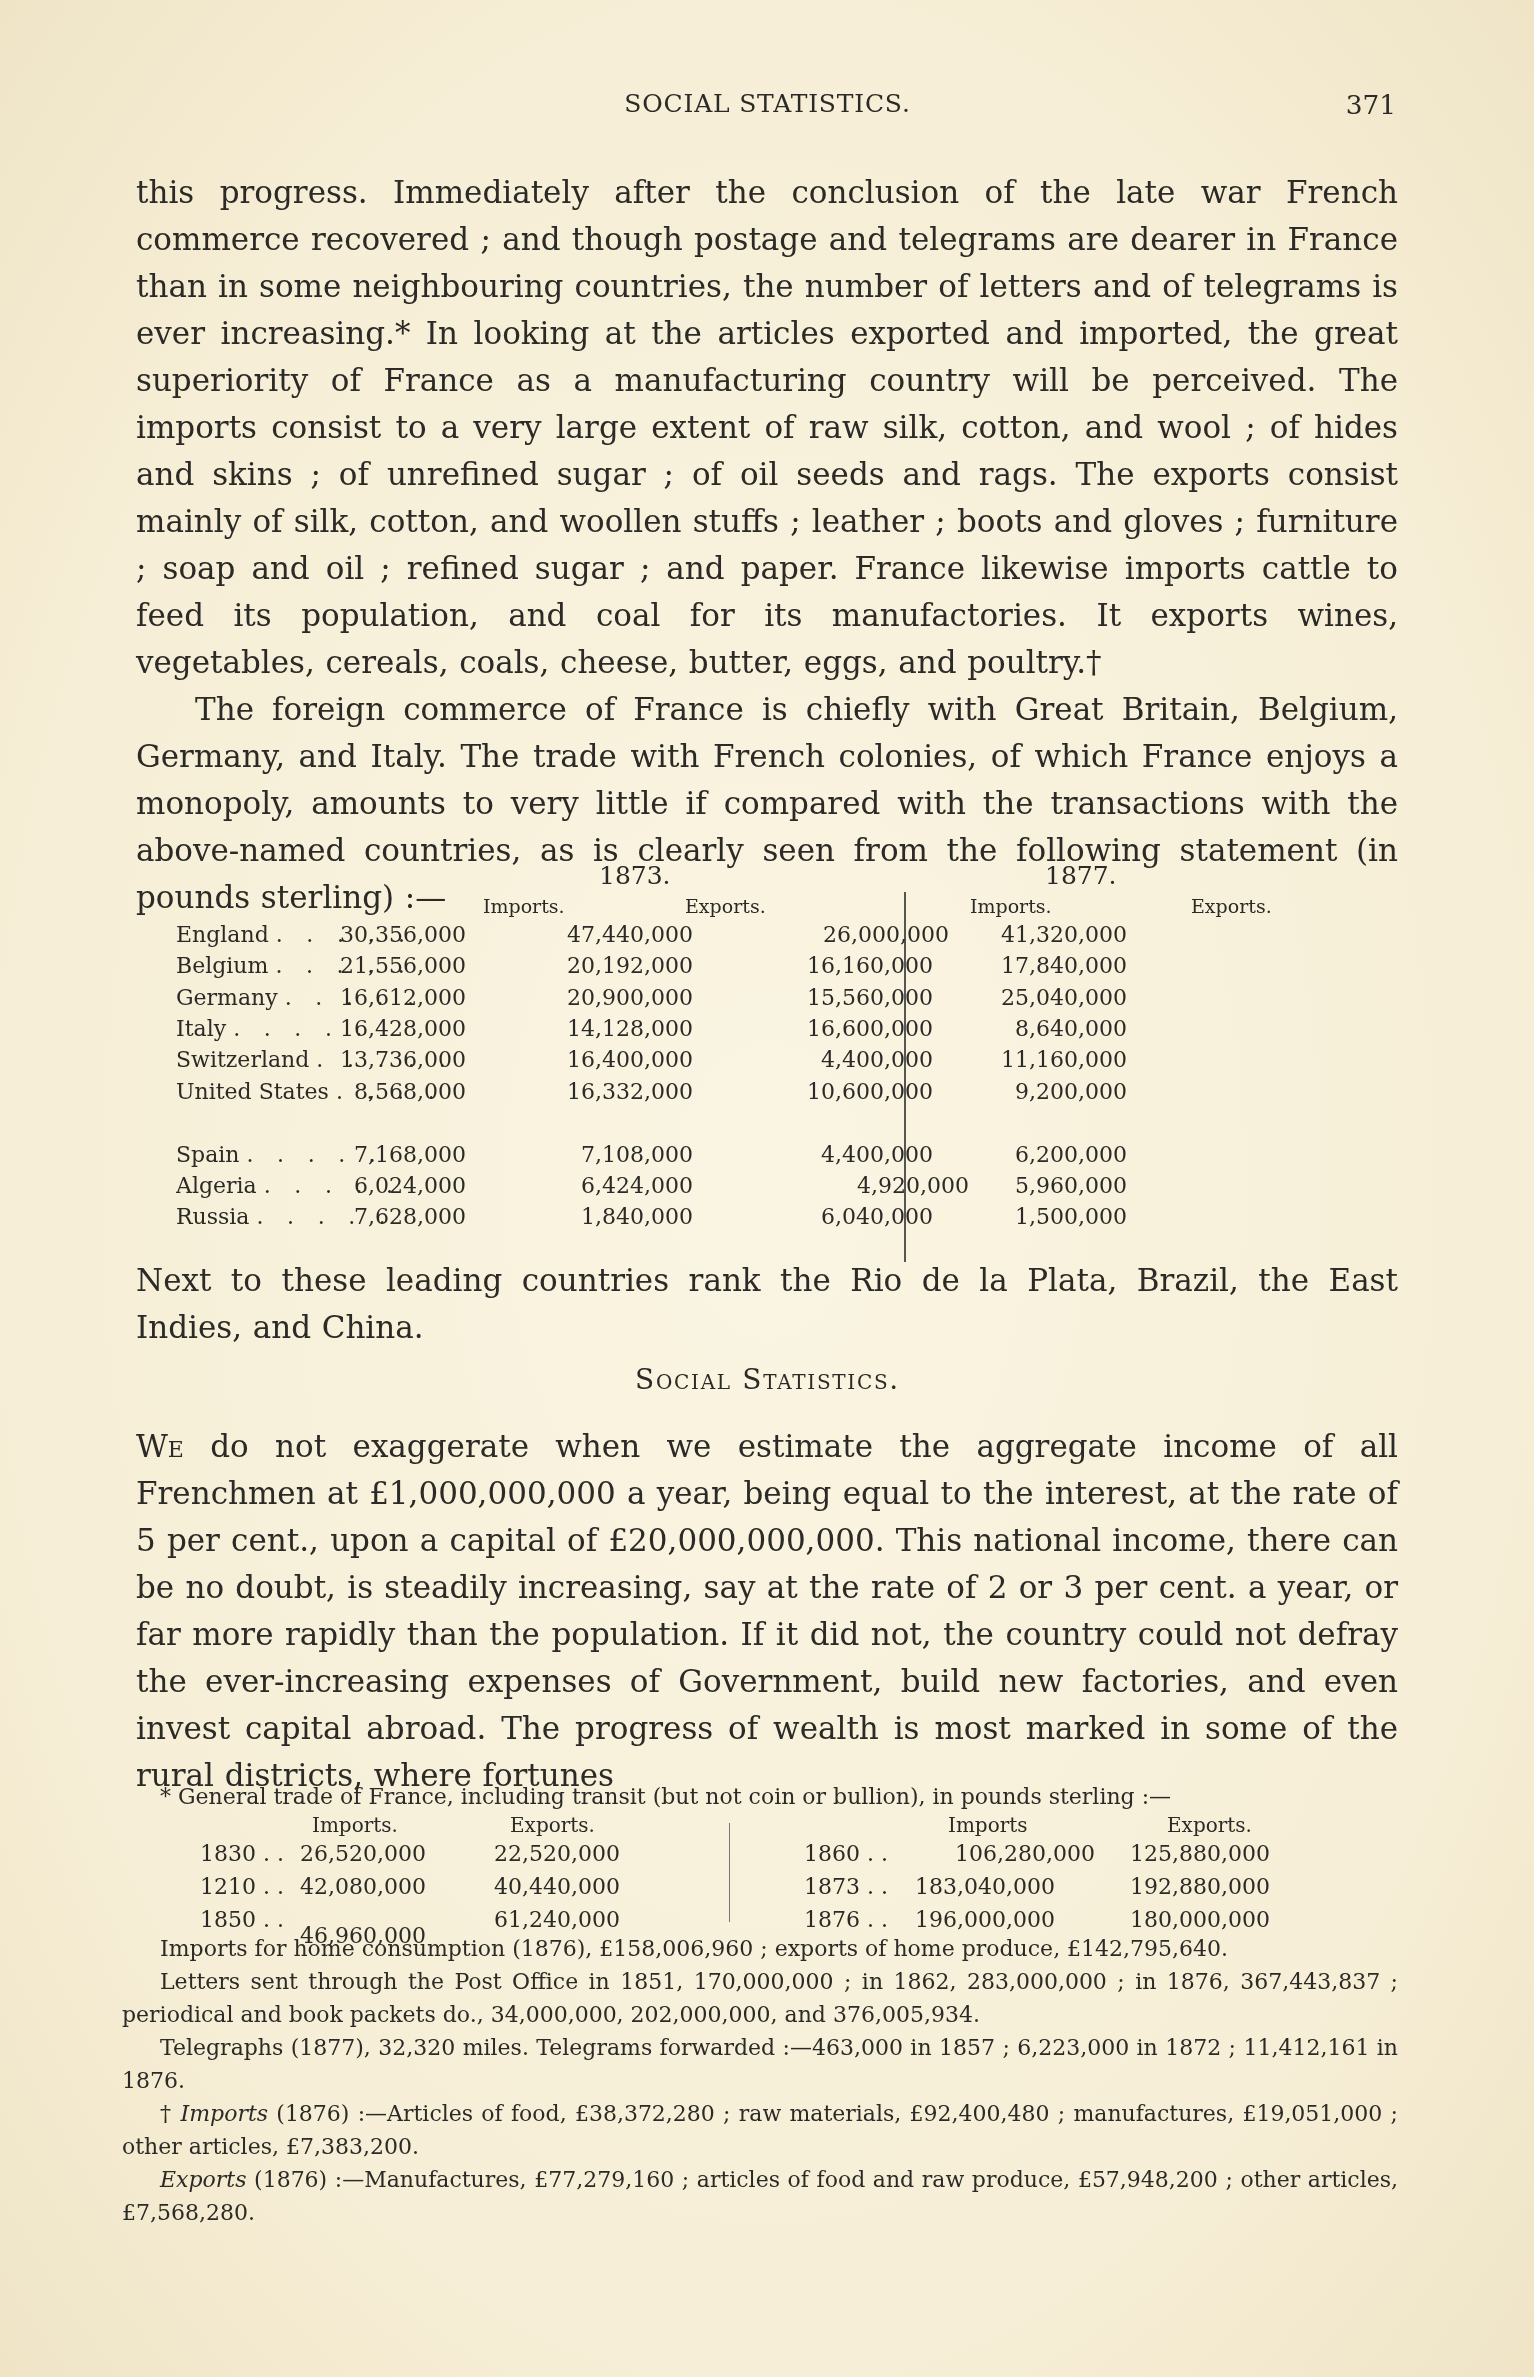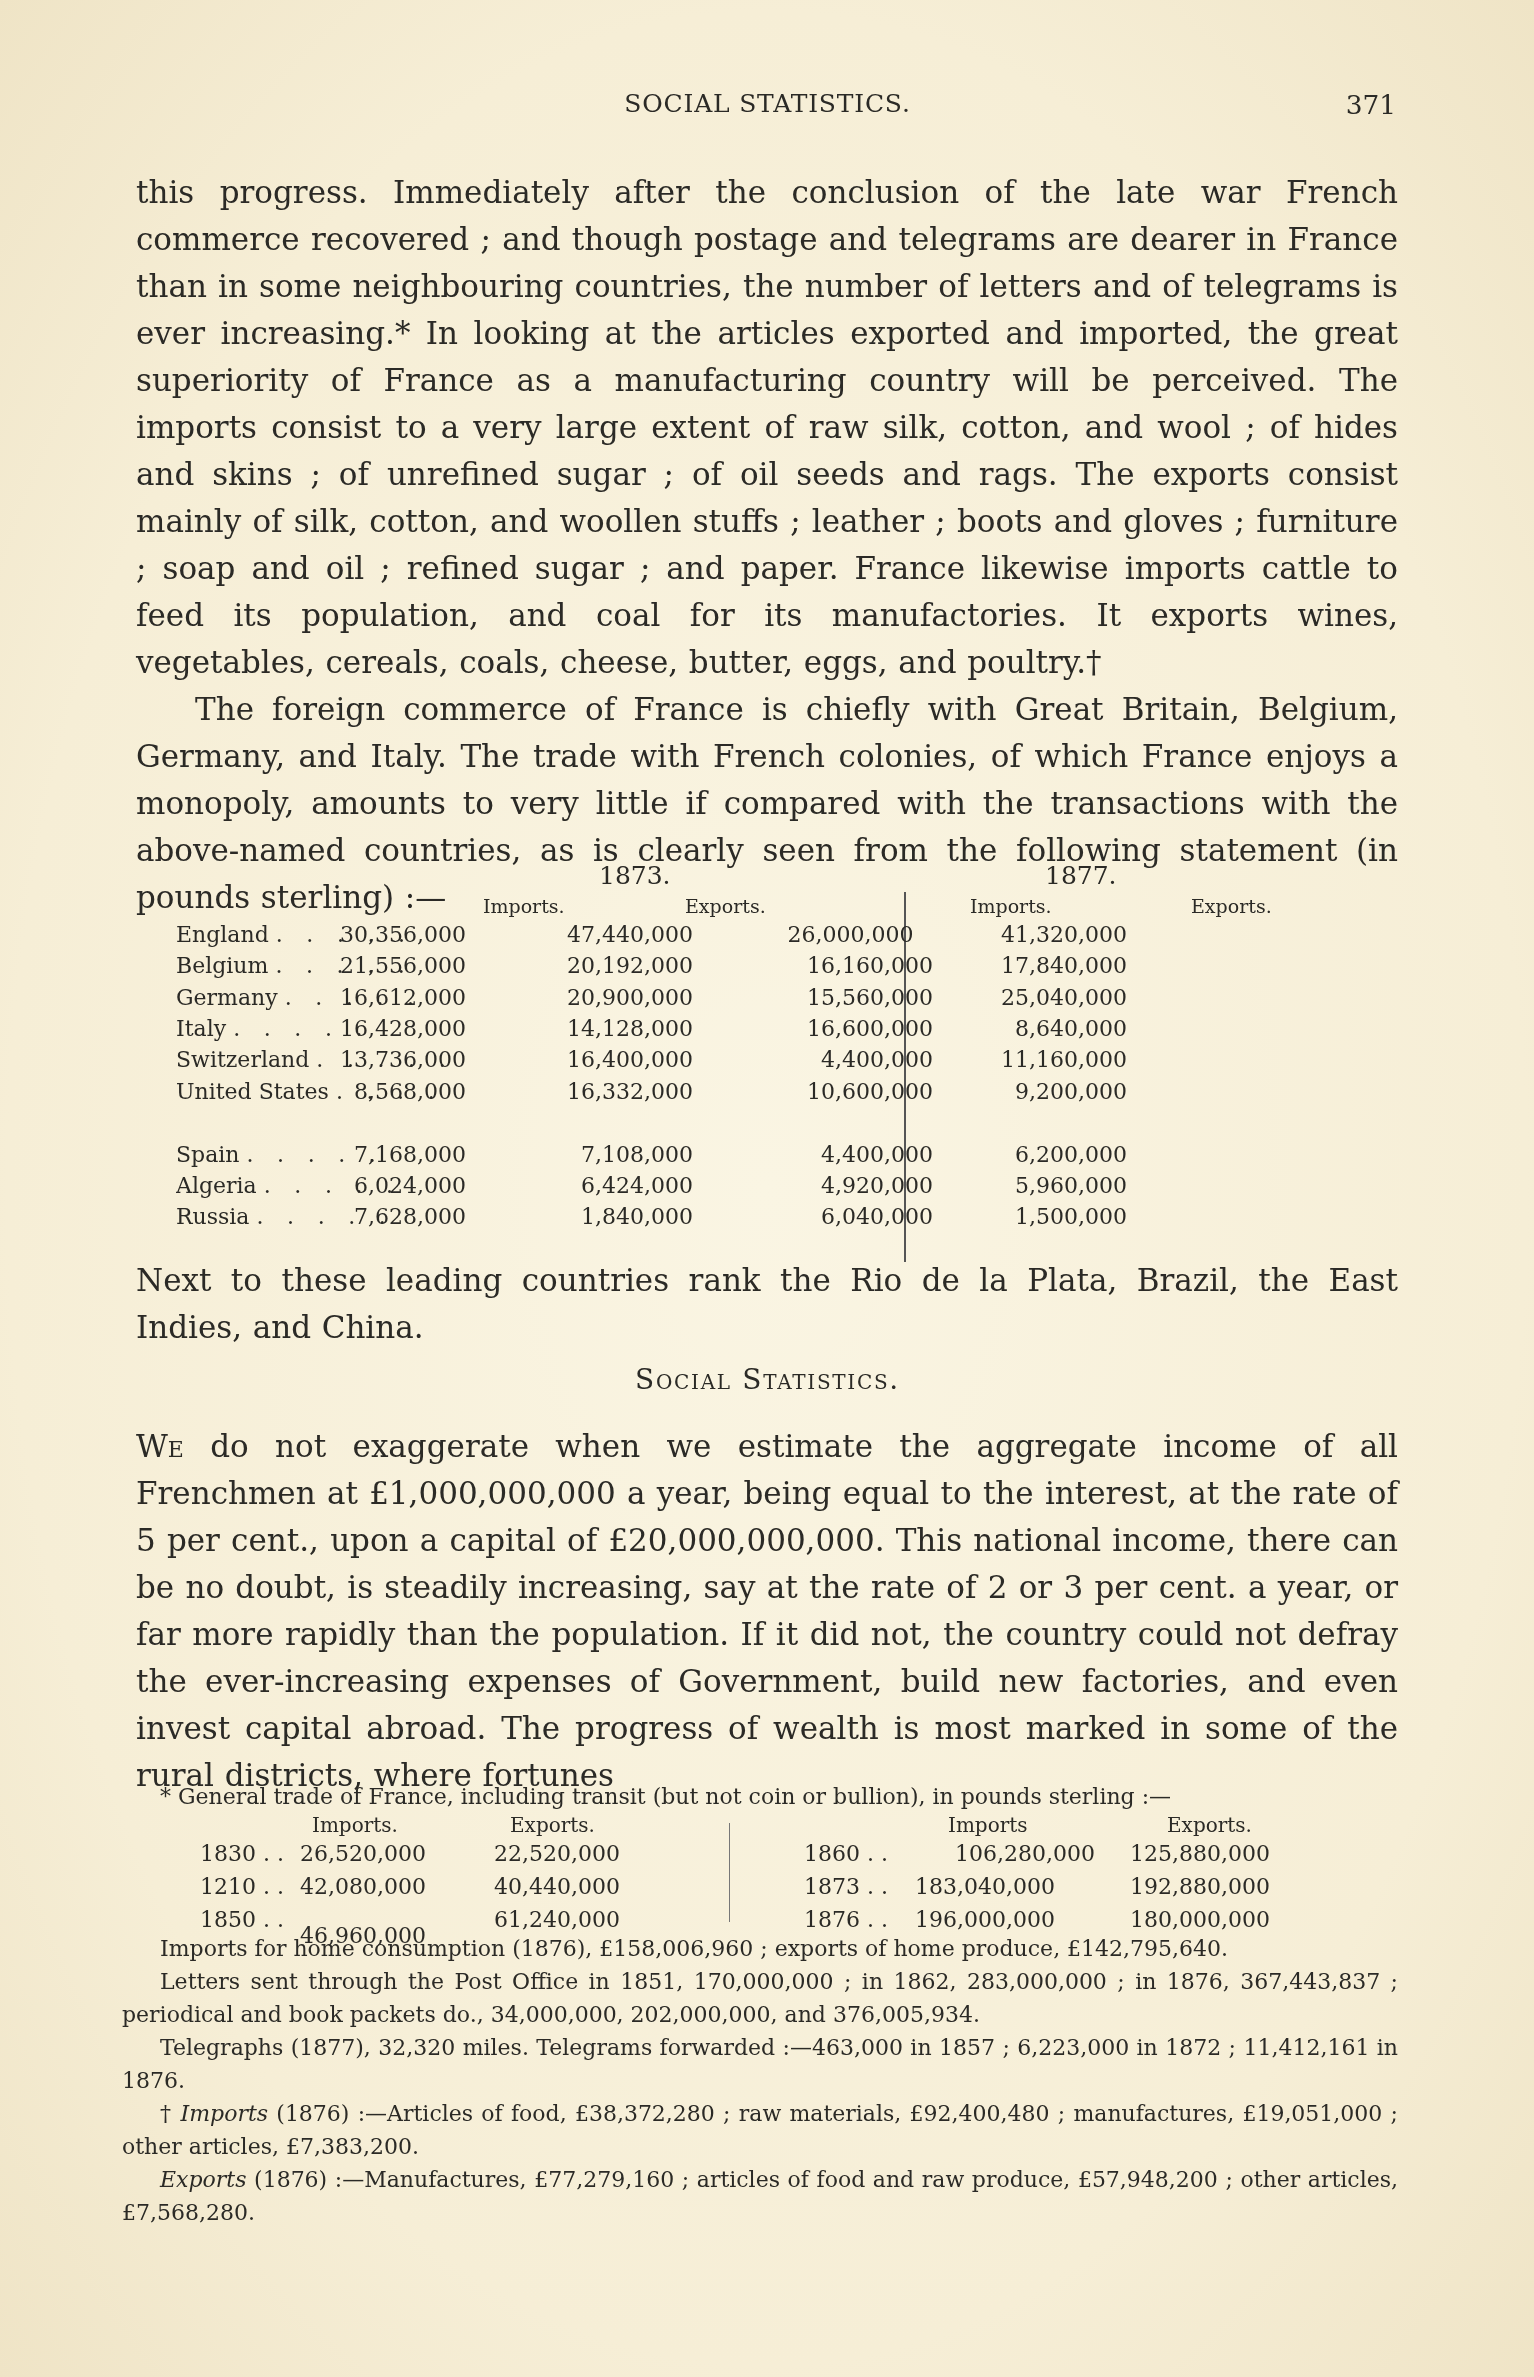--- a/index.html
+++ b/index.html
@@ -76,21 +76,21 @@
     <div class="col-head" style="left:347px; top:36px;">Imports.</div>
     <div class="col-head" style="left:549px; top:36px;">Exports.</div>
     <div class="col-head" style="left:834px; top:36px;">Imports.</div>
     <div class="col-head" style="left:1055px; top:36px;">Exports.</div>
     <div class="vdivider"></div>
 
     <div class="row" style="top:63px;">
       <span class="country"><span>England</span> <span class="dots">. . . . .</span></span>
       <span class="num" style="left:165px;">30,356,000</span>
       <span class="num" style="left:392px;">47,440,000</span>
-      <span class="num" style="left:632px;text-align:center;">26,000,000</span>
+      <span class="num" style="left:648px;">26,000,000</span>
       <span class="num" style="left:826px;">41,320,000</span>
     </div>
     <div class="row" style="top:94px;">
       <span class="country"><span>Belgium</span> <span class="dots">. . . . .</span></span>
       <span class="num" style="left:165px;">21,556,000</span>
       <span class="num" style="left:392px;">20,192,000</span>
       <span class="num" style="left:632px;">16,160,000</span>
       <span class="num" style="left:826px;">17,840,000</span>
     </div>
     <div class="row" style="top:126px;">
@@ -125,21 +125,21 @@
       <span class="country"><span>Spain</span> <span class="dots">. . . . .</span></span>
       <span class="num" style="left:165px;">7,168,000</span>
       <span class="num" style="left:392px;">7,108,000</span>
       <span class="num" style="left:632px;">4,400,000</span>
       <span class="num" style="left:826px;">6,200,000</span>
     </div>
     <div class="row" style="top:314px;">
       <span class="country"><span>Algeria</span> <span class="dots">. . . . .</span></span>
       <span class="num" style="left:165px;">6,024,000</span>
       <span class="num" style="left:392px;">6,424,000</span>
-      <span class="num" style="left:632px;">4,920,000</span>
+      <span class="num" style="left:668px;">4,920,000</span>
       <span class="num" style="left:826px;">5,960,000</span>
     </div>
     <div class="row" style="top:345px;">
       <span class="country"><span>Russia</span> <span class="dots">. . . . .</span></span>
       <span class="num" style="left:165px;">7,628,000</span>
       <span class="num" style="left:392px;">1,840,000</span>
       <span class="num" style="left:632px;">6,040,000</span>
       <span class="num" style="left:826px;">1,500,000</span>
     </div>
   </div>

